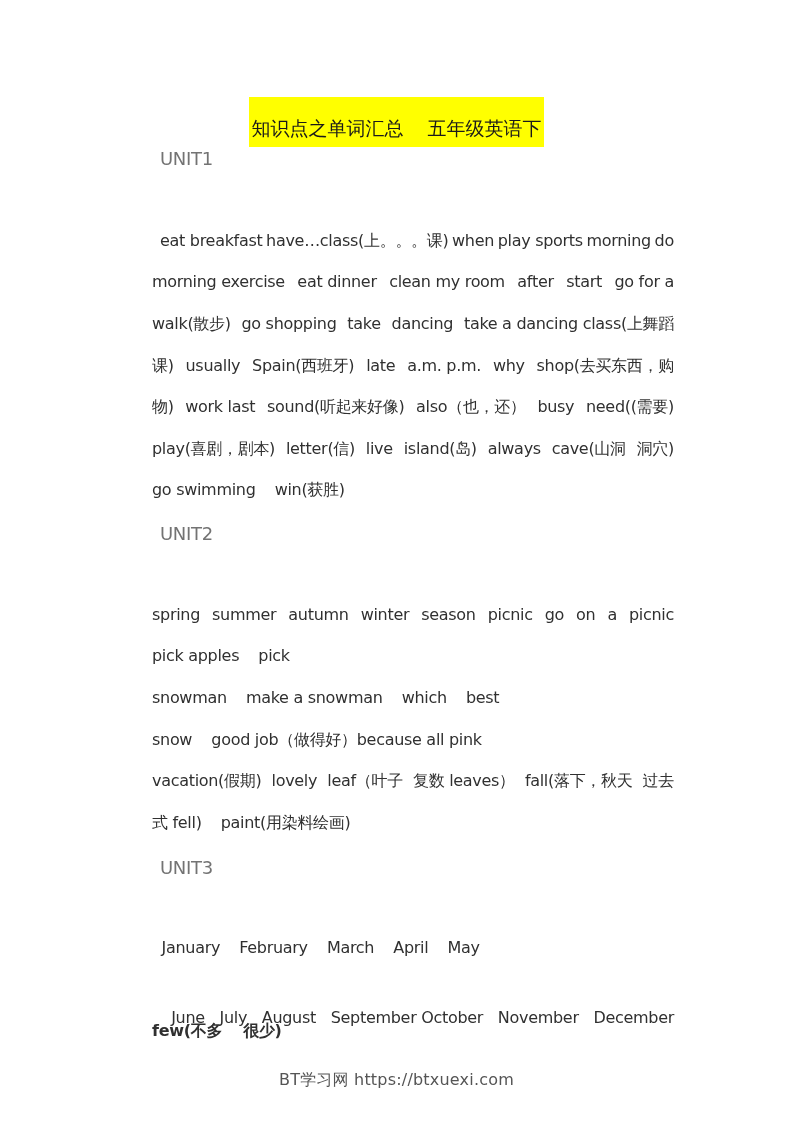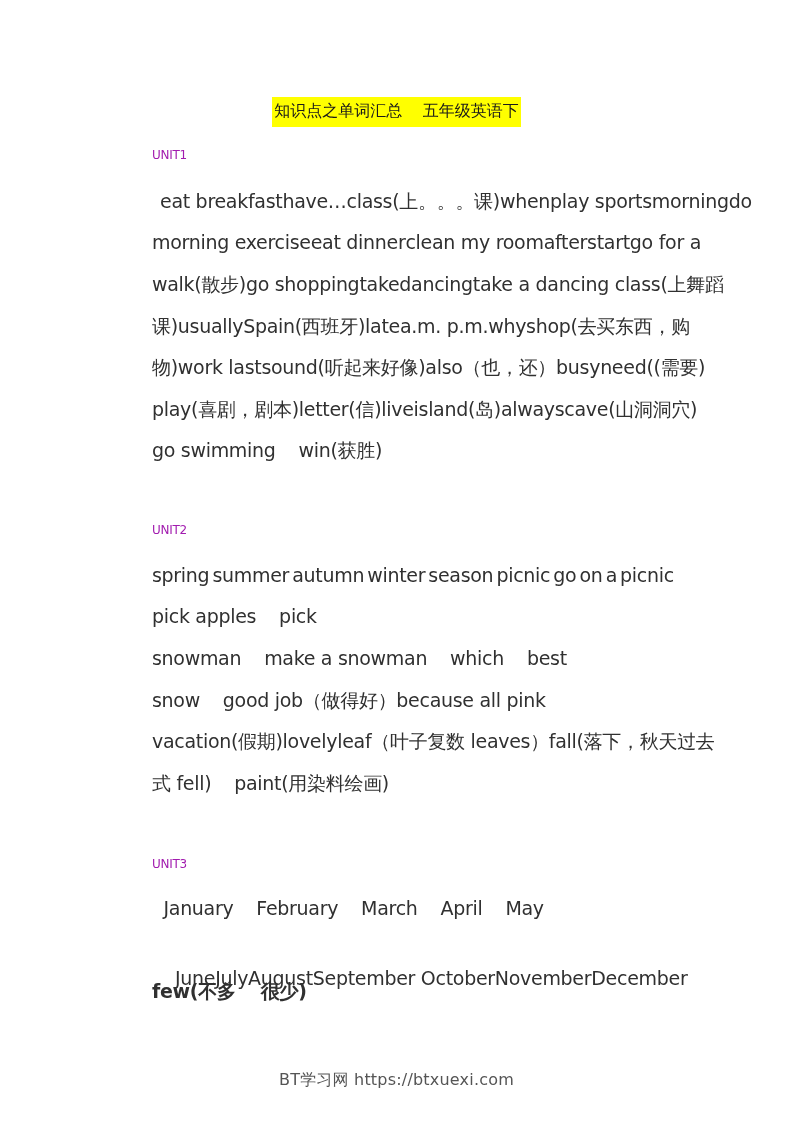--- a/index.html
+++ b/index.html
@@ -23,53 +23,54 @@
   .title-wrap {
     position: absolute;
     top: 97px;
     left: 0;
     width: 793px;
     text-align: center;
   }
   .title {
     display: inline-block;
     background: #ffff00;
-    padding: 4px 2px 5px 2px;
-    font-size: 16px;
+    padding: 19px 2px 5px 2px;
+    font-size: 19px;
     color: #1a1a1a;
     letter-spacing: 0px;
     white-space: pre;
   }
   .content {
     position: absolute;
     left: 152px;
     top: 0;
     width: 522px;
   }
   .line {
     position: absolute;
     left: 0;
     width: 522px;
-    font-size: 19px;
+    font-size: 16px;
     line-height: 20px;
     white-space: pre;
     color: #303030;
     letter-spacing: -0.3px;
+    margin-top: 40px;
   }
   .line.justify {
     display: flex;
     justify-content: space-between;
     white-space: pre;
   }
   .line.justify span { white-space: pre; }
   .heading {
     position: absolute;
-    left: 0;
-    font-size: 12px;
-    color: #a21caf;
+    left: 8px;
+    font-size: 18px;
+    color: #737373;
     letter-spacing: -0.3px;
   }
   .footer {
     position: absolute;
     top: 1070px;
     left: 0;
     width: 793px;
     text-align: center;
     font-size: 16px;
     color: #555555;

